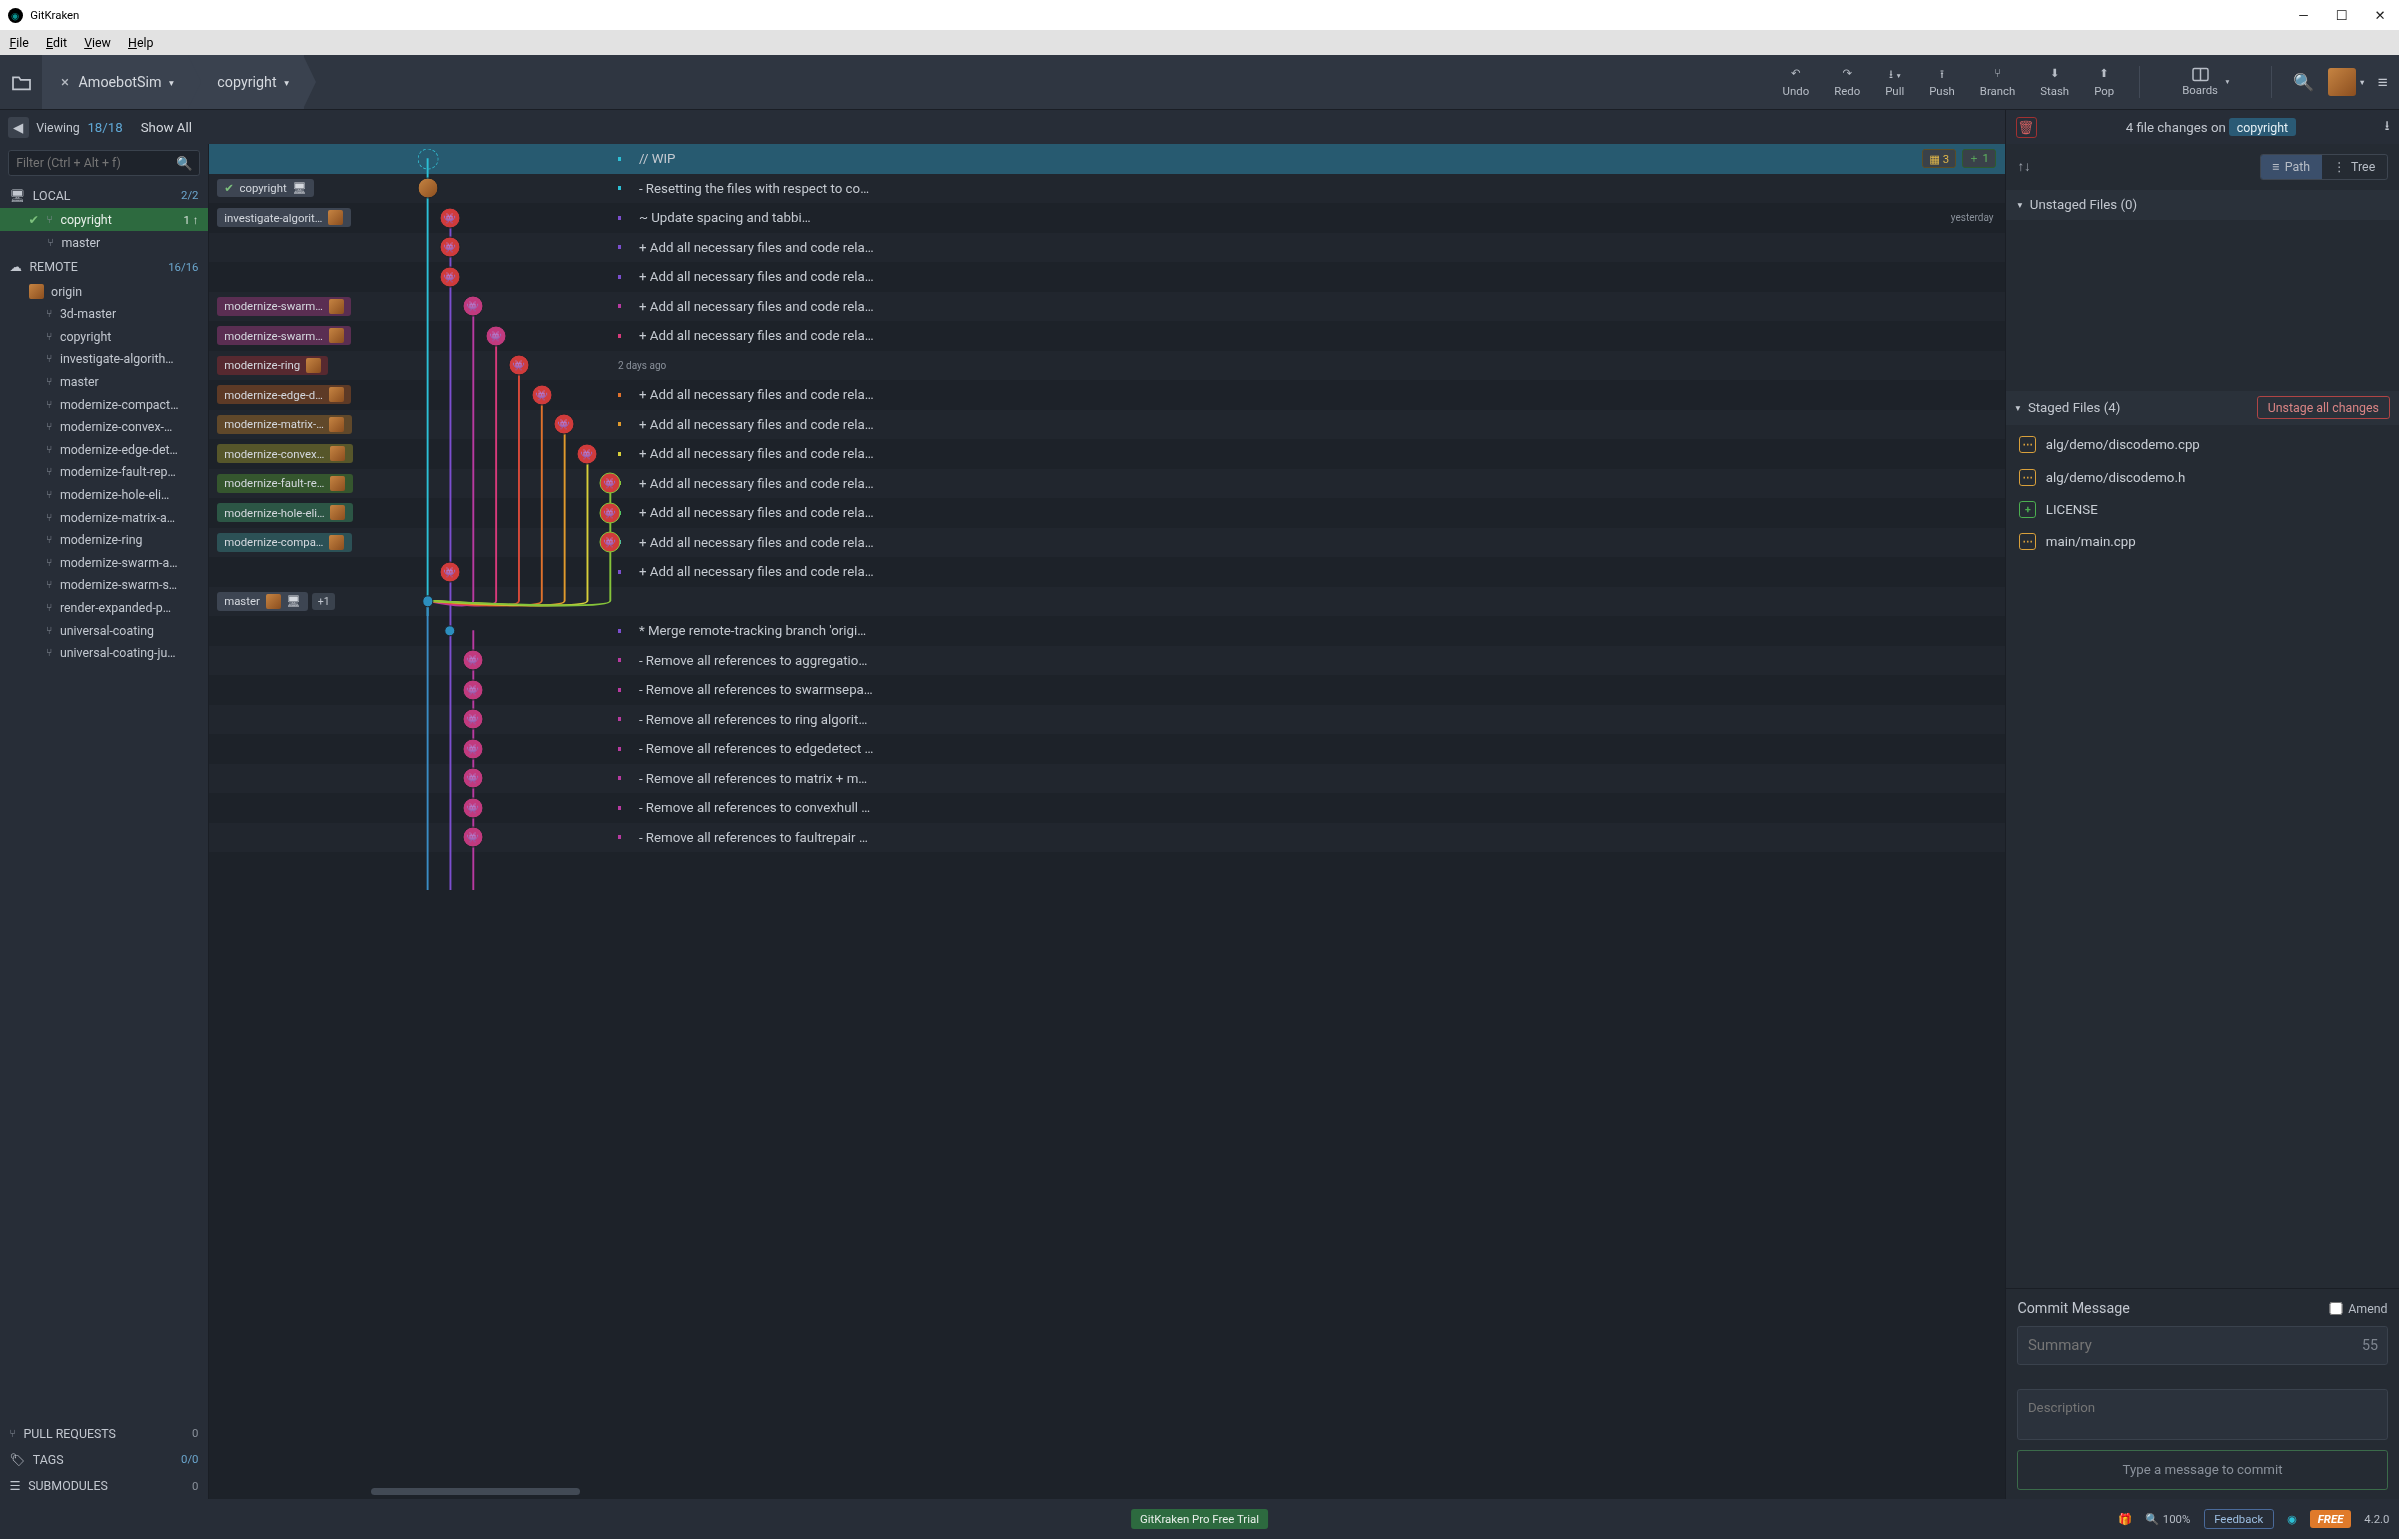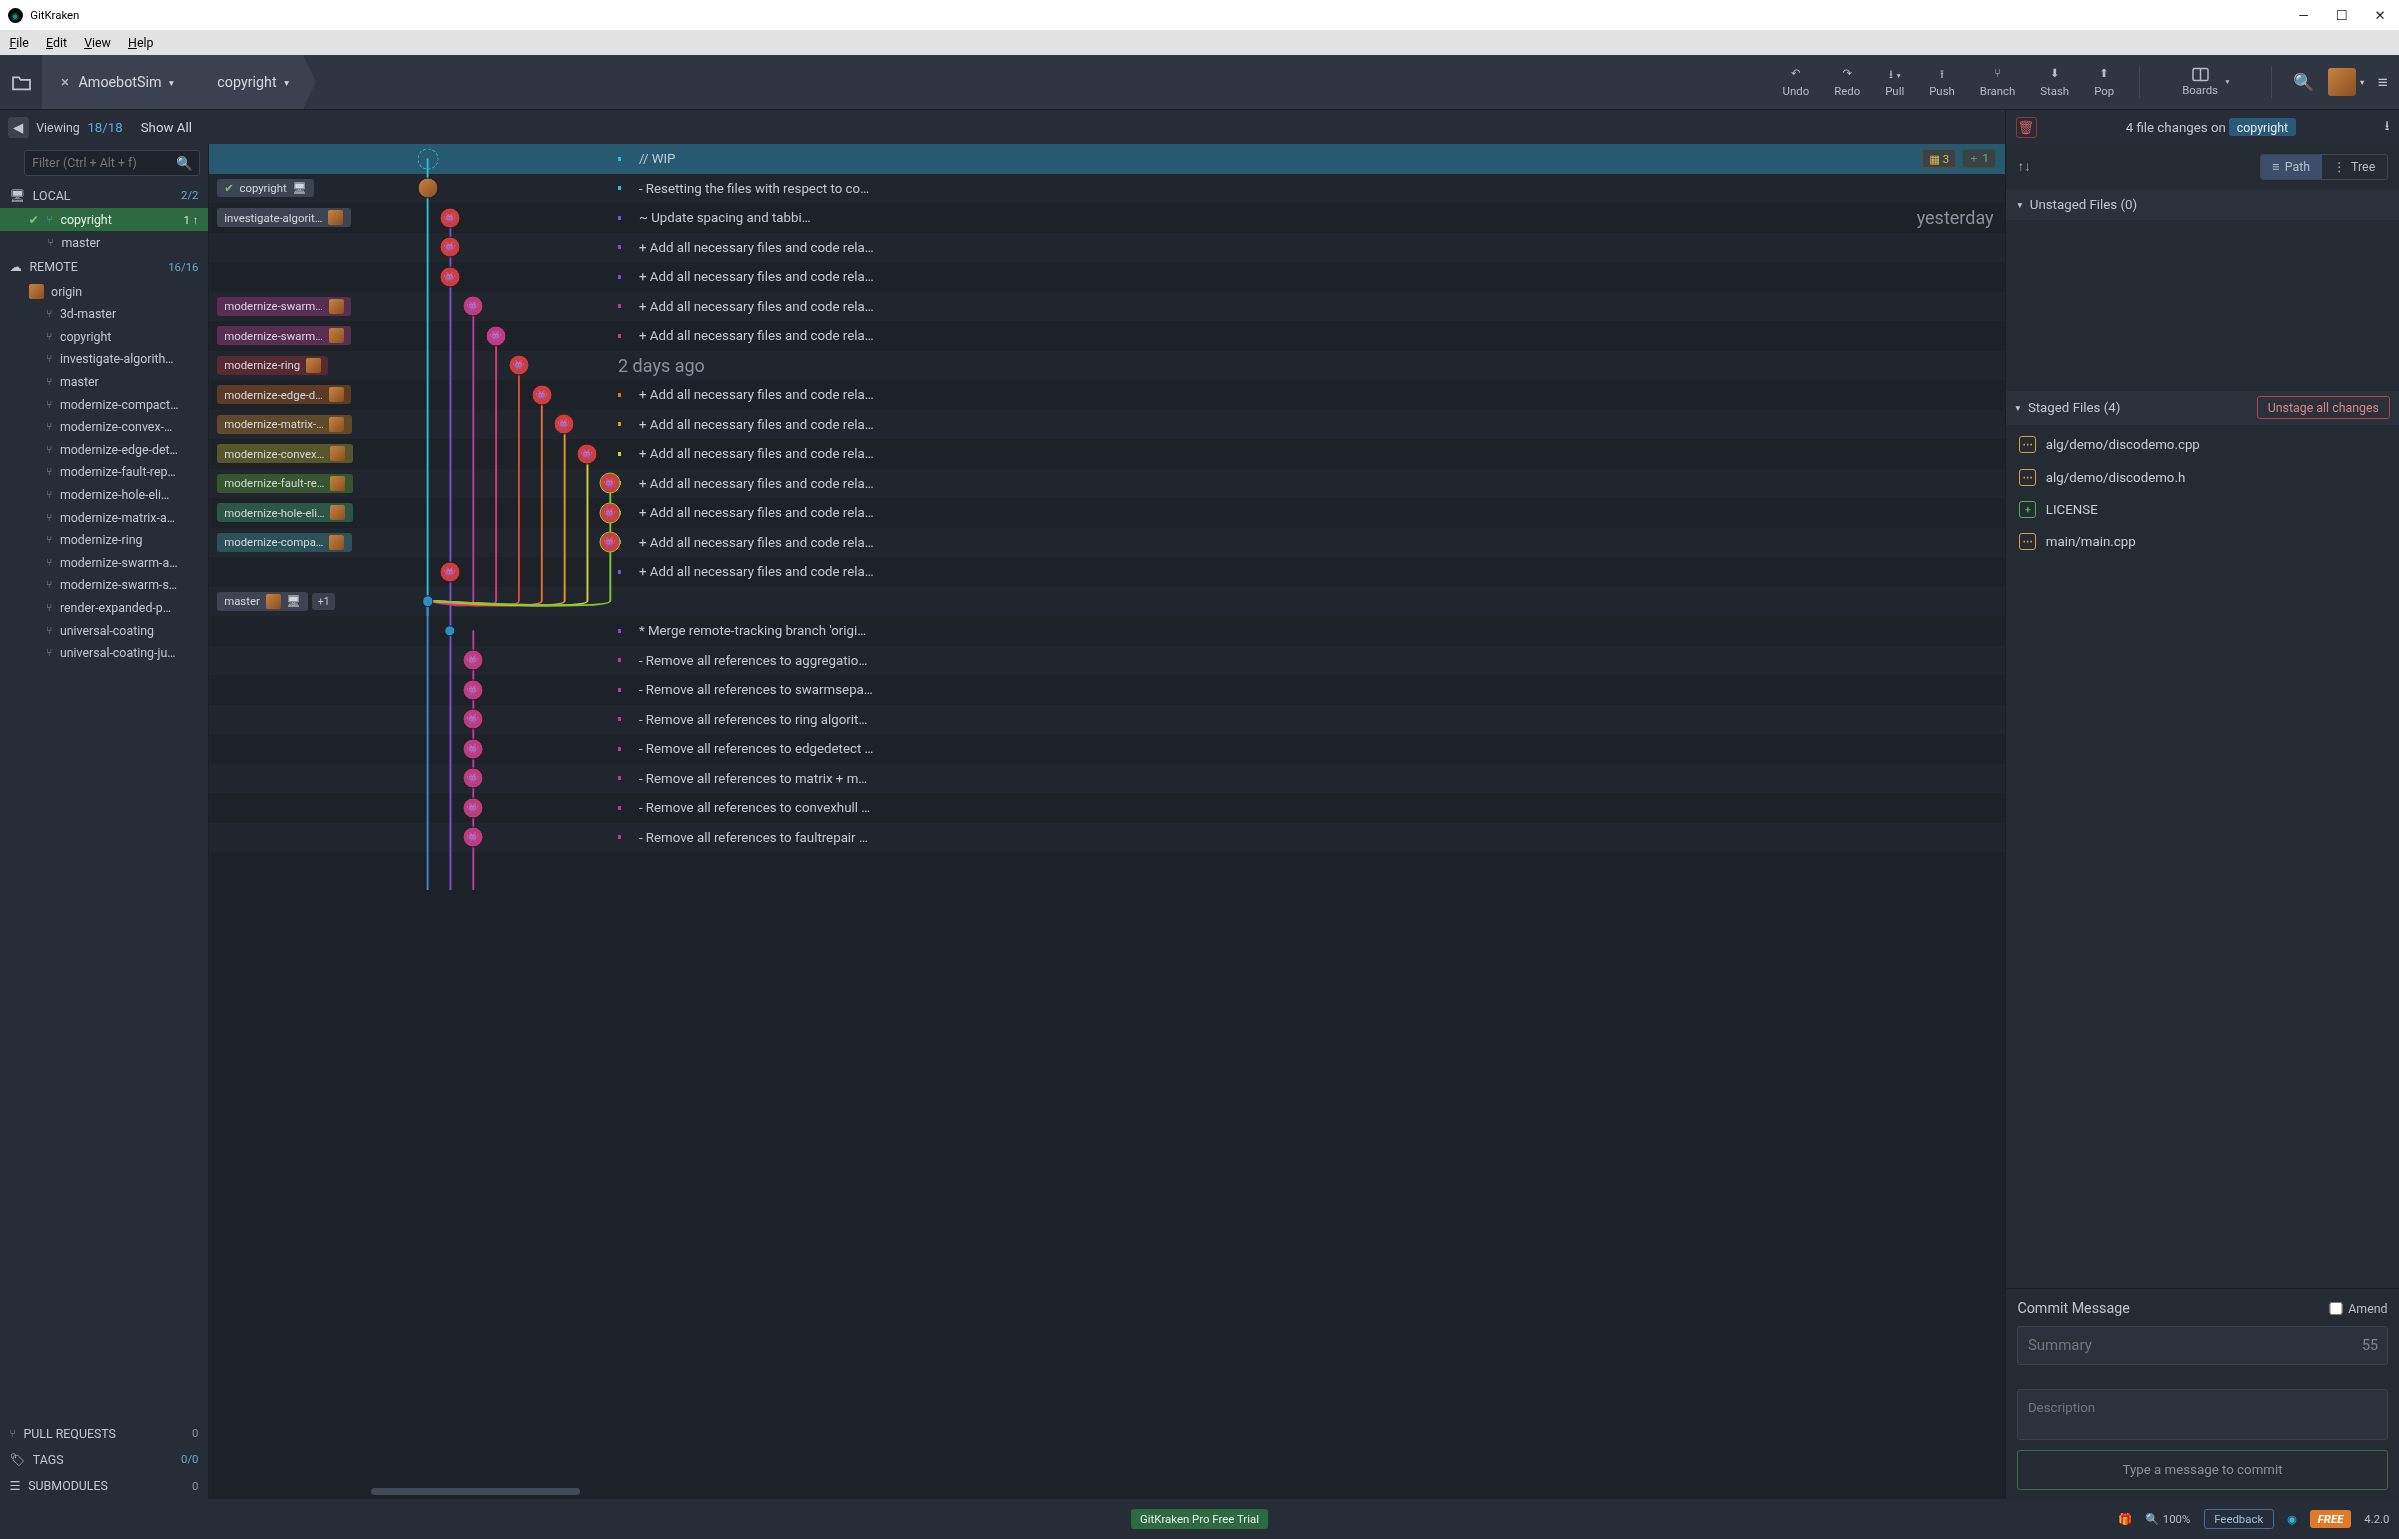--- a/index.html
+++ b/index.html
@@ -47,21 +47,21 @@
 .trash { width:21px; height:21px; border:1px solid #a13131; border-radius:2.9px; display:flex; align-items:center; justify-content:center; color:#d46060;}
 .pill { background:#2a5a75; color:#e3eef3; padding:1.9px 7.6px; border-radius:2.9px; font-size:12.4px; }
 .dl-ic { margin-left:auto; }
 
 .mainrow { display:flex; flex:1; min-height:0; }
 
 
 .sidebar { width: 209px; background: #272d37; display:flex; flex-direction:column; border-right:1px solid #1a1e25; overflow:hidden;}
 .filter-row { padding: 5.7px 7.6px; }
 .filter-input { width:100%; background:#1e232b; border:1px solid #3a424d; border-radius:2.9px; padding:4.8px 27px 4.8px 7.6px; color:#c2c7cf; font-size:12.4px;}
-.filter-wrap { position:relative;margin-left:16px; }
+.filter-wrap { position:relative; }
 .filter-wrap .mag { position:absolute; right:7.6px; top:50%; transform:translateY(-50%); color:#8b929c;}
 .sb-section-head { display:flex; align-items:center; padding:5.7px 9.5px;  color:#c2c7cf; font-size:12.4px; gap:7.6px; cursor:default;}
 .sb-section-head .cnt { margin-left:auto; color:#6ba6cd; font-size:11.4px; }
 .sb-section-head .cnt-gray { margin-left:auto; color:#8b929c; font-size:11.4px;}
 .sb-item { display:flex; align-items:center; padding:3.8px 9.5px 3.8px 28.5px; gap:7.6px; font-size:12.4px; color:#c2c7cf; white-space:nowrap; overflow:hidden; text-overflow:ellipsis; cursor:default;}
 .sb-item.active { background:#2d6a3f; color:#e8efe9;}
 .sb-item .cnt { margin-left:auto; font-size:11.4px; opacity:.9;}
 .sb-item.lev2 { padding-left:46px; }
 .branch-ic { color:#8b929c; font-size:10.5px;}
 .mini-avatar { width:15px;height:15px;border-radius:1.9px;background:linear-gradient(135deg,#c68442,#8b4e1f);}
@@ -84,21 +84,21 @@
 .gnode { position:absolute; width:21px; height:21px; border-radius:50%; top:50%; transform:translate(-50%,-50%); display:flex; align-items:center; justify-content:center; font-size:10.5px; z-index:3; border:1.9px solid #1d2229;}
 .gnode.av { background:linear-gradient(135deg,#c68442,#8b4e1f); }
 .gnode.red { background:#d03b3b; color:#fff; }
 .gnode.pink { background:#c13a7e; color:#fff;}
 .gnode.blue { background:#2c8fbf; }
 .gnode.small { width:11.4px; height:11.4px; border-width:1.9px; }
 .gnode.dash { background:transparent; border:1.9px dashed #32b5c9; }
 .gmsg { flex:1; padding-left:11.4px; font-size:13.3px; color:#c5cad1; white-space:nowrap; overflow:hidden; text-overflow:ellipsis; position:relative;}
 .gmsg .bar { position:absolute; left:0; top:5.7px; bottom:5.7px; width:2.9px; }
 .gmsg .txt { padding-left:9.5px; display:inline-block;}
-.gtime { color:#8a919b; font-size:18px; padding-right:11.4px; white-space:nowrap;}
+.gtime { color:#8a919b; font-size:10px; padding-right:11.4px; white-space:nowrap;}
 .wip-meta { display:flex; gap:5.7px; padding-right:9.5px; font-size:11.4px;}
 .wip-chip { display:flex; align-items:center; gap:3.8px; padding:1px 5.7px; border-radius:2.9px; background:#3a4149;}
 .wip-chip.y { color:#e0b74a; border:1px solid #5b4d25;}
 .wip-chip.g { color:#5fb75f; border:1px solid #2f5a2f;}
 .lines-svg { position:absolute; left:190px; top:0; width:219px; height:100%; z-index:1; pointer-events:none;}
 .hscroll { position:absolute; left:162px; right:0; bottom:1.9px; height:9.5px; background:transparent; }
 .hscroll .thumb { position:absolute; left:0; width:209px; height:7.6px; background:#424a55; border-radius:3.8px; }
 
 
 .rpanel { width:394px; background:#252b33; border-left:1px solid #1a1e25; display:flex; flex-direction:column; }

